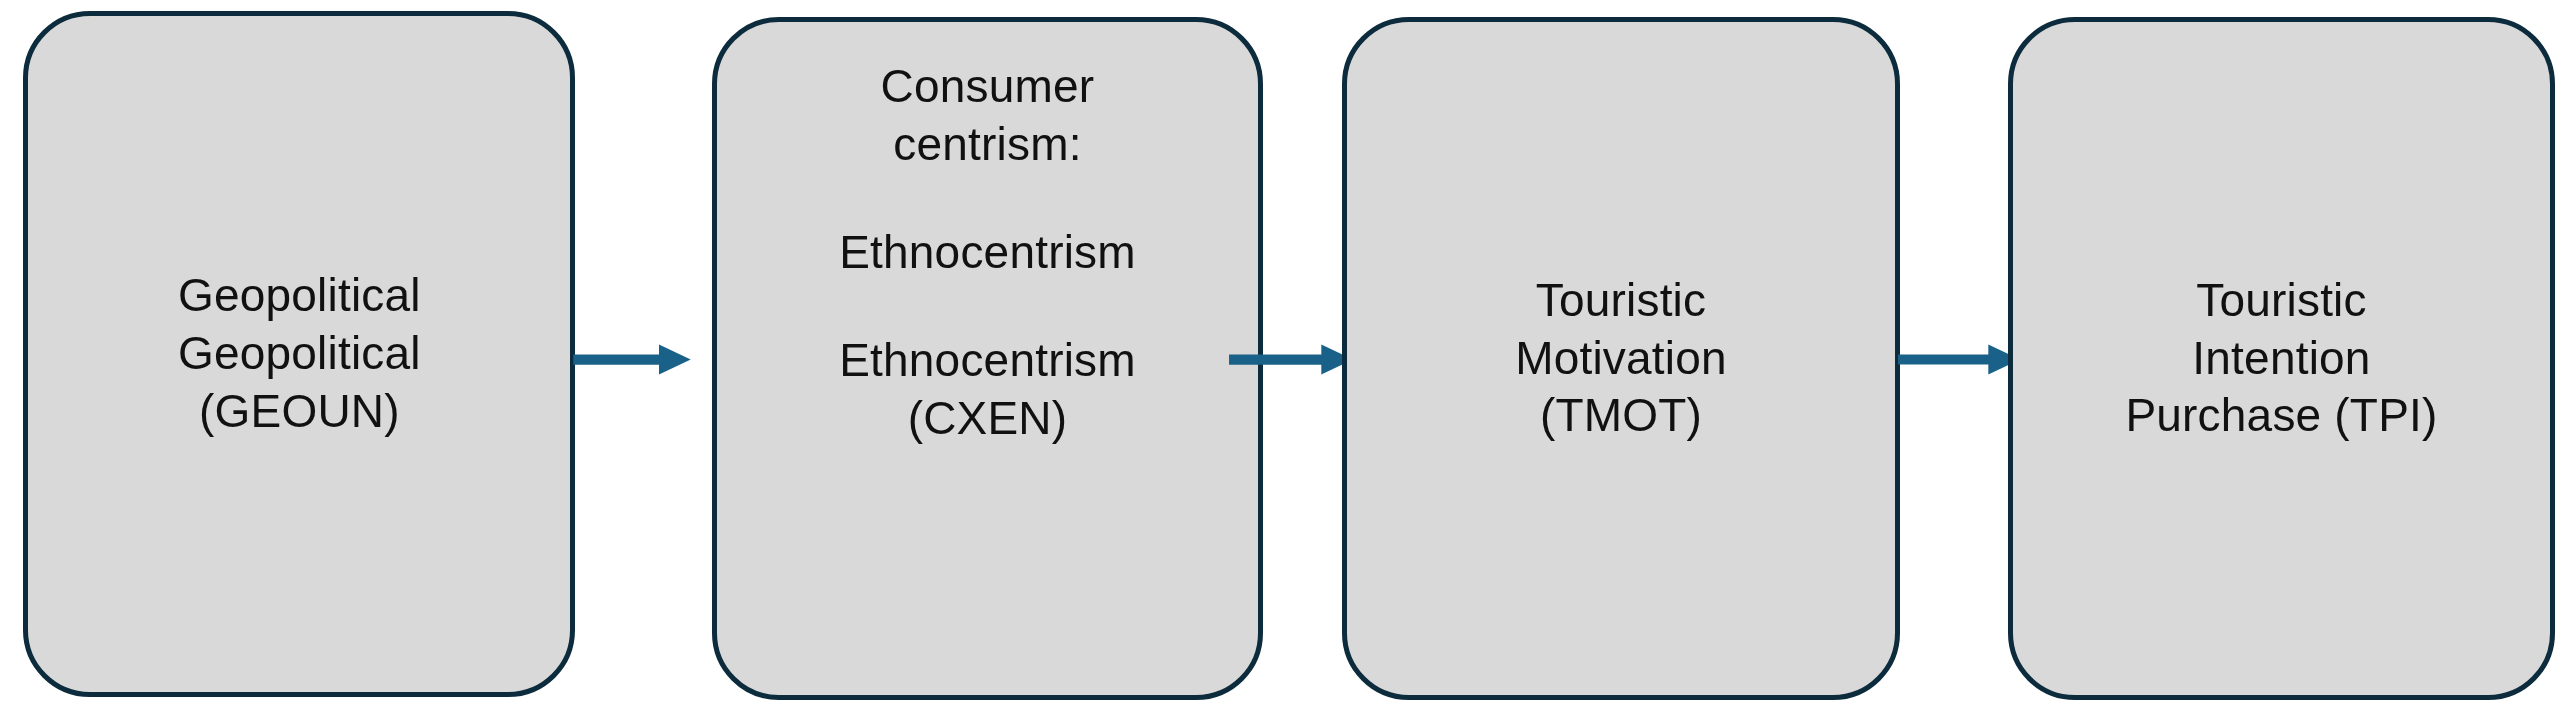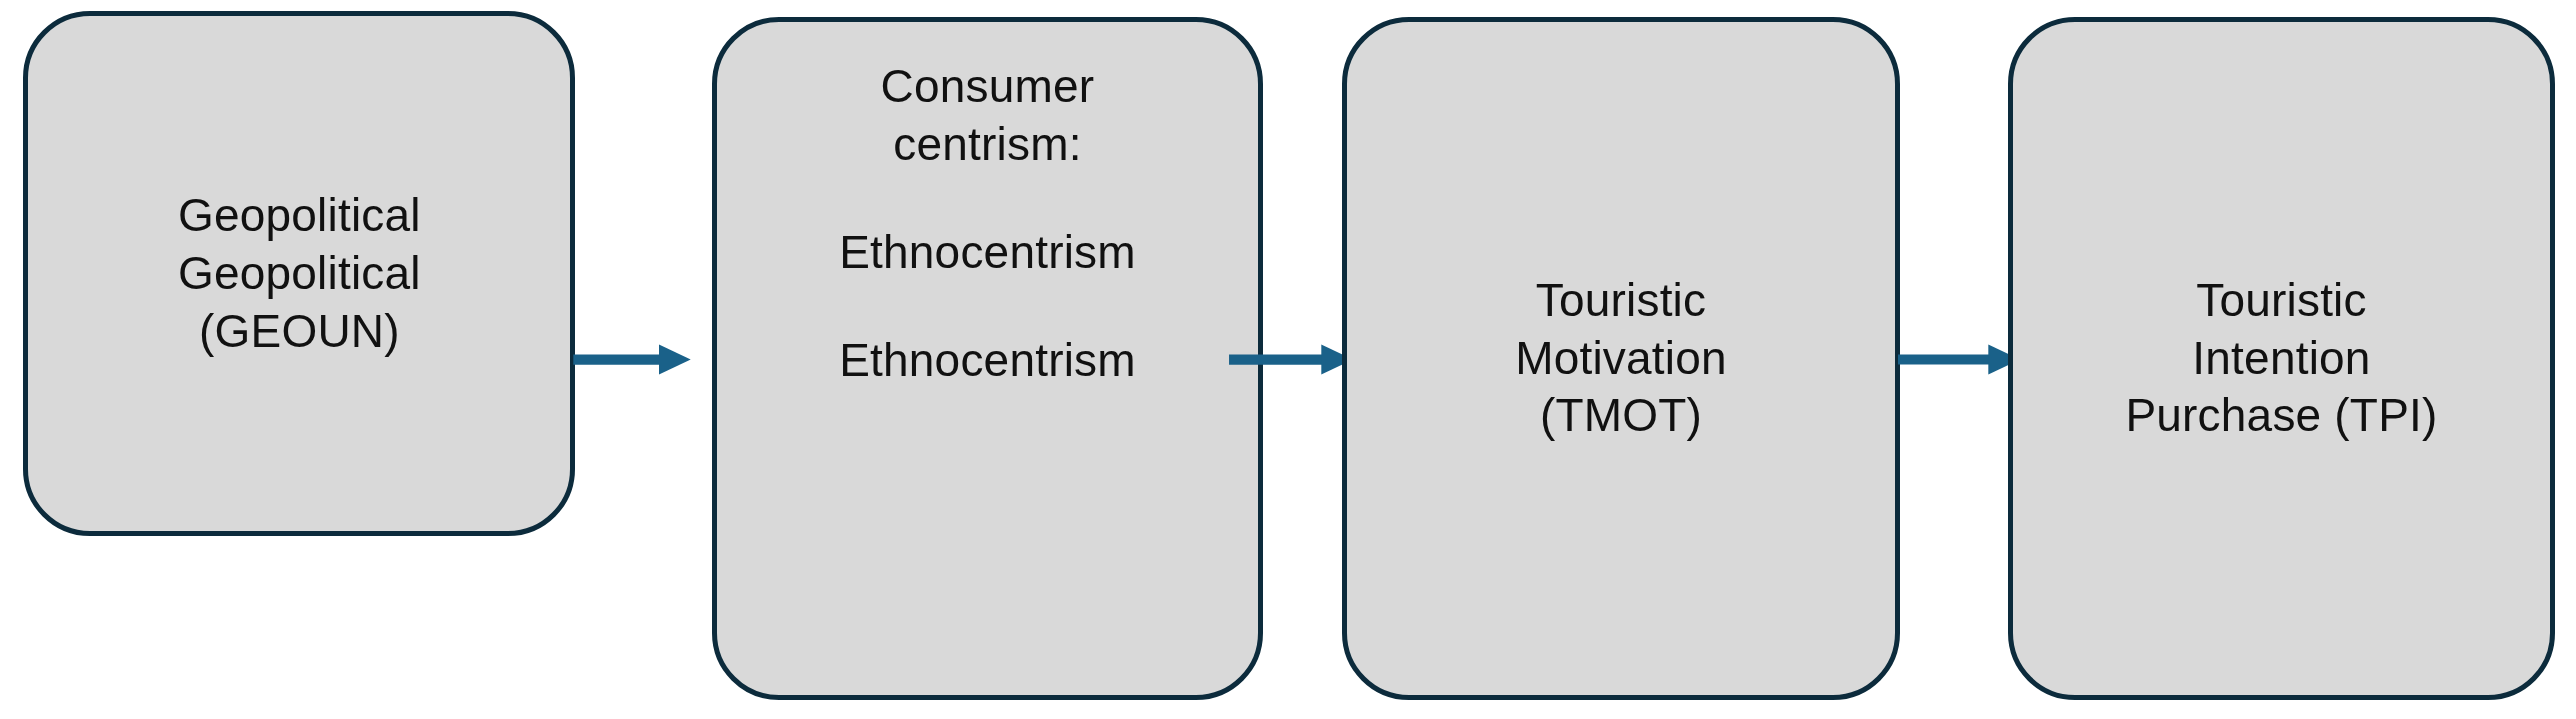--- a/index.html
+++ b/index.html
@@ -43,21 +43,21 @@
   .node-line {
     display: block;
     white-space: nowrap;
   }
 
   
   #node-geoun {
     left: 23.4px;
     top: 11.2px;
     width: 552px;
-    height: 525px;
+    height: 686px;
   }
 
   
   #node-ccent {
     left: 680px;
     top: 17px;
     width: 551px;
     height: 683px;
     justify-content: flex-start;
     padding-top: 36px;
@@ -112,20 +112,21 @@
     </svg>
   </div>
 
   <div class="node" id="node-ccent">
     <span class="node-line">Consumer</span>
     <span class="node-line">centrism:</span>
     <span class="gap-a"></span>
     <span class="node-line">Ethnocentrism</span>
     <span class="gap-b"></span>
     <span class="node-line">Ethnocentrism</span>
+    <span class="node-line">(CXEN)</span>
   </div>
 
   <div class="arrow" id="arrow-2">
     <svg width="124" height="41" viewBox="0 0 133 44" xmlns="http://www.w3.org/2000/svg">
       <line x1="0" y1="22" x2="103" y2="22" stroke="#1A6189" stroke-width="11"></line>
       <polygon points="99,6 133,22 99,38" fill="#1A6189"></polygon>
     </svg>
   </div>
 
   <div class="node" id="node-tmot">

